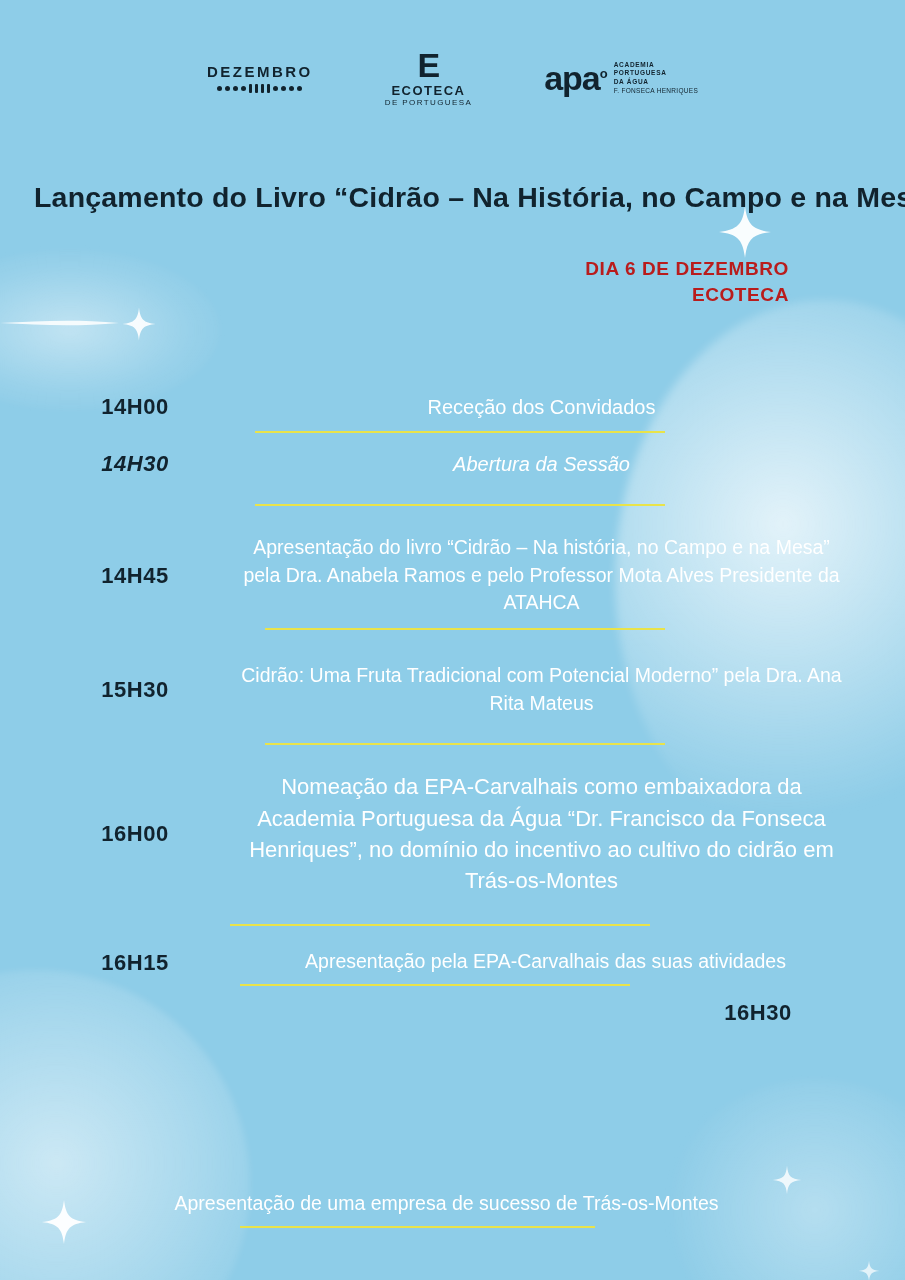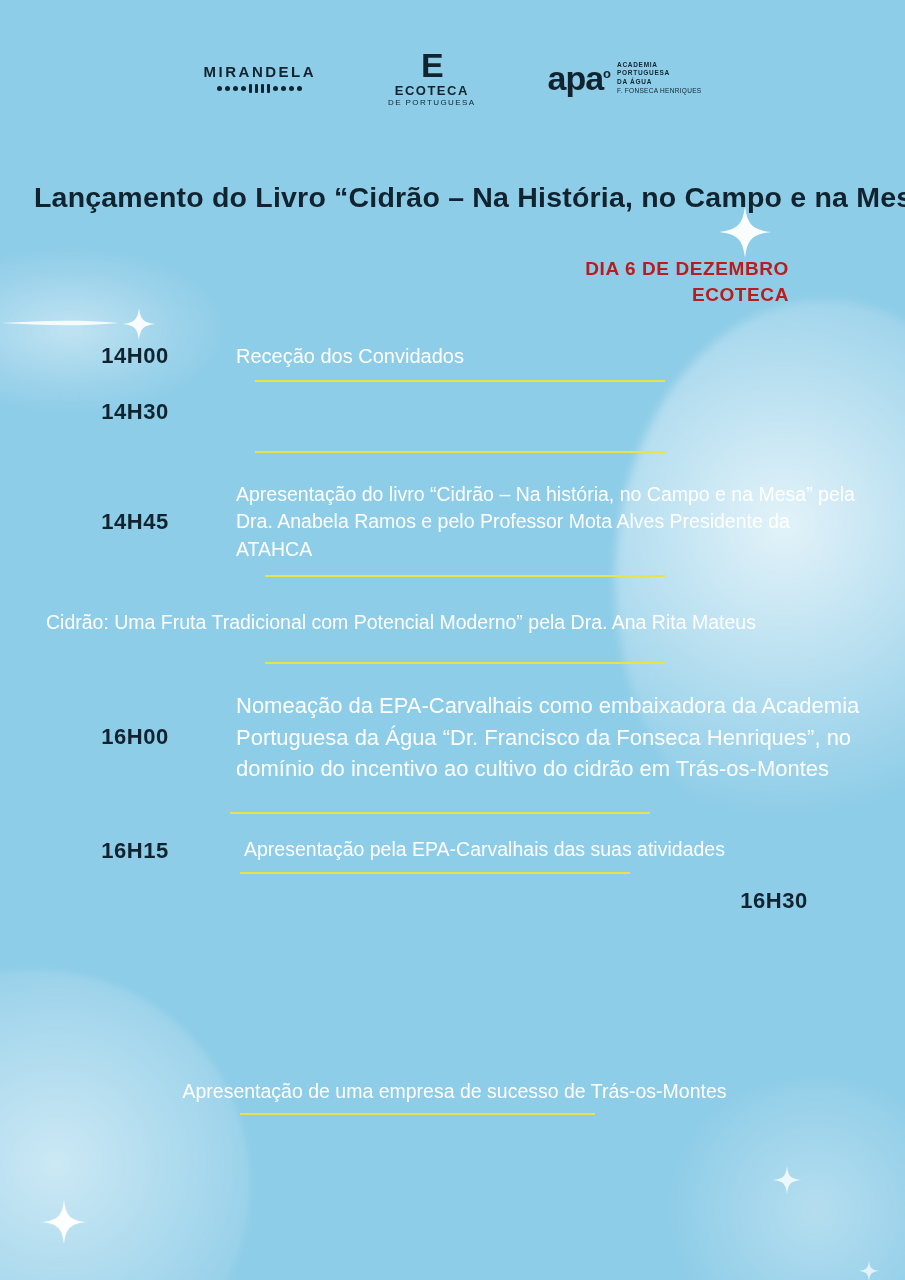--- a/index.html
+++ b/index.html
@@ -168,59 +168,59 @@
   .subtitle-2 {
     font-size: 19px;
     font-weight: bold;
     letter-spacing: 0.6px;
     margin-top: 4px;
   }
 
   
   .schedule {
     position: relative;
-    margin-top: 36px;
-    padding: 0 36px 0 40px;
+    margin-top: 87px;
+    padding: 0 52px 0 40px;
   }
 
   .row {
     display: flex;
     align-items: center;
     position: relative;
   }
   .row .time {
     width: 190px;
     flex: 0 0 190px;
     text-align: center;
     font-size: 22px;
     font-weight: bold;
     color: #11232e;
     letter-spacing: 0.5px;
   }
   .row .desc {
     flex: 1 1 auto;
-    text-align: left;
+    text-align: center;
     color: #ffffff;
     font-size: 19.5px;
     line-height: 1.42;
     padding: 0 6px;
   }
 
   .rule {
     height: 2px;
     background: #e9e34a;
     border: 0;
     margin: 9px auto 0 auto;
   }
 
   
   .r1 { margin-top: 0; }
   .r1 .desc { font-size: 20px; }
 
-  .r2 { margin-top: 17px; }
+  .r2 { margin-top: 17px; font-style: italic; }
   .r2 .desc { font-size: 20px; }
 
   .r3 { margin-top: 28px; }
 
   .r4 { margin-top: 32px; }
 
   .r5 { margin-top: 26px; }
   .r5 .desc { font-size: 22px; }
 
   .r6 { margin-top: 22px; gap: 8px; }
@@ -269,21 +269,21 @@
   <div class="sparkle" style="left:856px; top:1258px;">
     <svg width="26" height="26" viewBox="0 0 100 100">
         <path d="M50 10 C53 40 60 47 90 50 C60 53 53 60 50 90 C47 60 40 53 10 50 C40 47 47 40 50 10 Z" fill="#ffffff" opacity="0.7"></path>
       </svg>
   </div>
 </div>
 
 <div class="logos">
 
   <div class="logo-mirandela">
-    <div class="word">MIRANDELA</div>
+    <div class="word">DEZEMBRO</div>
     <div class="dots">
       <i></i>
         <i></i>
         <i></i>
         <i></i>
         <i class="bar"></i>
         <i class="bar"></i>
         <i class="bar"></i>
         <i class="bar"></i>
         <i></i>
@@ -326,32 +326,36 @@
   <div class="row r1">
     <div class="time">14H00</div>
     <div class="row-body">
       <div class="desc">Receção dos Convidados</div>
     </div>
   </div>
   <hr class="rule r1" style="width:410px;margin-left:215px;margin-top:9px;">
 
   <div class="row r2">
     <div class="time">14H30</div>
+    <div class="row-body">
+      <div class="desc">Abertura da Sessão</div>
+    </div>
   </div>
   <hr class="rule" style="width:410px;margin-left:215px;margin-top:26px;">
 
   <div class="row r3">
     <div class="time">14H45</div>
     <div class="row-body">
       <div class="desc">Apresentação do livro “Cidrão – Na história, no Campo e na Mesa” pela  Dra. Anabela Ramos e pelo Professor Mota Alves Presidente da ATAHCA</div>
     </div>
   </div>
   <hr class="rule" style="width:400px;margin-left:225px;margin-top:11px;">
 
   <div class="row r4">
+    <div class="time">15H30</div>
     <div class="row-body">
       <div class="desc">Cidrão: Uma Fruta Tradicional com Potencial Moderno” pela Dra. Ana Rita Mateus</div>
     </div>
   </div>
   <hr class="rule" style="width:400px;margin-left:225px;margin-top:26px;">
 
   <div class="row r5">
     <div class="time">16H00</div>
     <div class="row-body">
       <div class="desc">Nomeação da EPA-Carvalhais como embaixadora da Academia Portuguesa da Água “Dr. Francisco da Fonseca Henriques”, no domínio do incentivo ao cultivo do cidrão em Trás-os-Montes</div>

